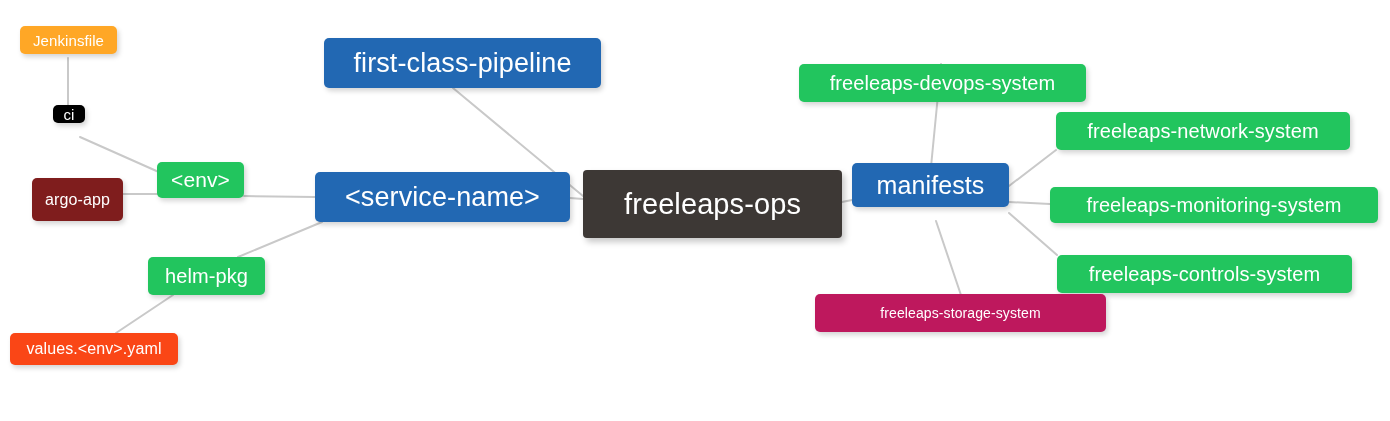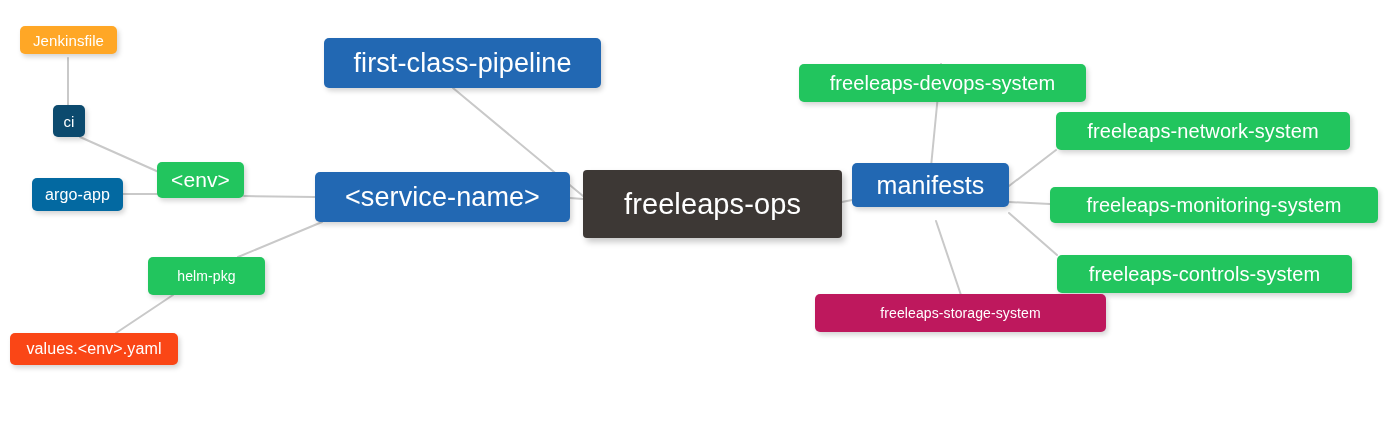--- a/index.html
+++ b/index.html
@@ -71,30 +71,30 @@
       </div>
       <div class="node" style="left: 315px; top: 172px; width: 255px; height: 50px; background: rgb(34, 104, 179); font-size: 27px;">
         <span>&lt;service-name&gt;</span>
       </div>
       <div class="node" style="left: 852px; top: 163px; width: 157px; height: 44px; background: rgb(34, 104, 179); font-size: 25px;">
         <span>manifests</span>
       </div>
       <div class="node" style="left: 157px; top: 162px; width: 87px; height: 36px; background: rgb(34, 197, 94); font-size: 21px;">
         <span>&lt;env&gt;</span>
       </div>
-      <div class="node" style="left: 148px; top: 257px; width: 117px; height: 38px; background: rgb(34, 197, 94); font-size: 14px;">
+      <div class="node" style="left: 148px; top: 257px; width: 117px; height: 38px; background: rgb(34, 197, 94); font-size: 20px;">
         <span>helm-pkg</span>
       </div>
       <div class="node" style="left: 20px; top: 26px; width: 97px; height: 28px; background: rgb(255, 167, 38); font-size: 15px;">
         <span>Jenkinsfile</span>
       </div>
-      <div class="node" style="left: 53px; top: 105px; width: 32px; height: 32px; background: #0c4a6e; font-size: 15px; align-items: center;">
+      <div class="node" style="left: 53px; top: 105px; width: 32px; height: 18px; background: #000000; font-size: 15px; align-items: center;">
         <span>ci</span>
       </div>
-      <div class="node" style="left: 32px; top: 178px; width: 91px; height: 33px; background: #0369a1; font-size: 16px;">
+      <div class="node" style="left: 32px; top: 178px; width: 91px; height: 43px; background: #7f1d1d; font-size: 16px;">
         <span>argo-app</span>
       </div>
       <div class="node" style="left: 10px; top: 333px; width: 168px; height: 32px; background: rgb(250, 70, 22); font-size: 16px;">
         <span>values.&lt;env&gt;.yaml</span>
       </div>
       <div class="node" style="left: 799px; top: 26px; width: 287px; height: 38px; background: rgb(34, 197, 94); font-size: 20px; margin-top: 38px;">
         <span>freeleaps-devops-system</span>
       </div>
       <div class="node" style="left: 1056px; top: 112px; width: 294px; height: 38px; background: rgb(34, 197, 94); font-size: 20px;">
         <span>freeleaps-network-system</span>

